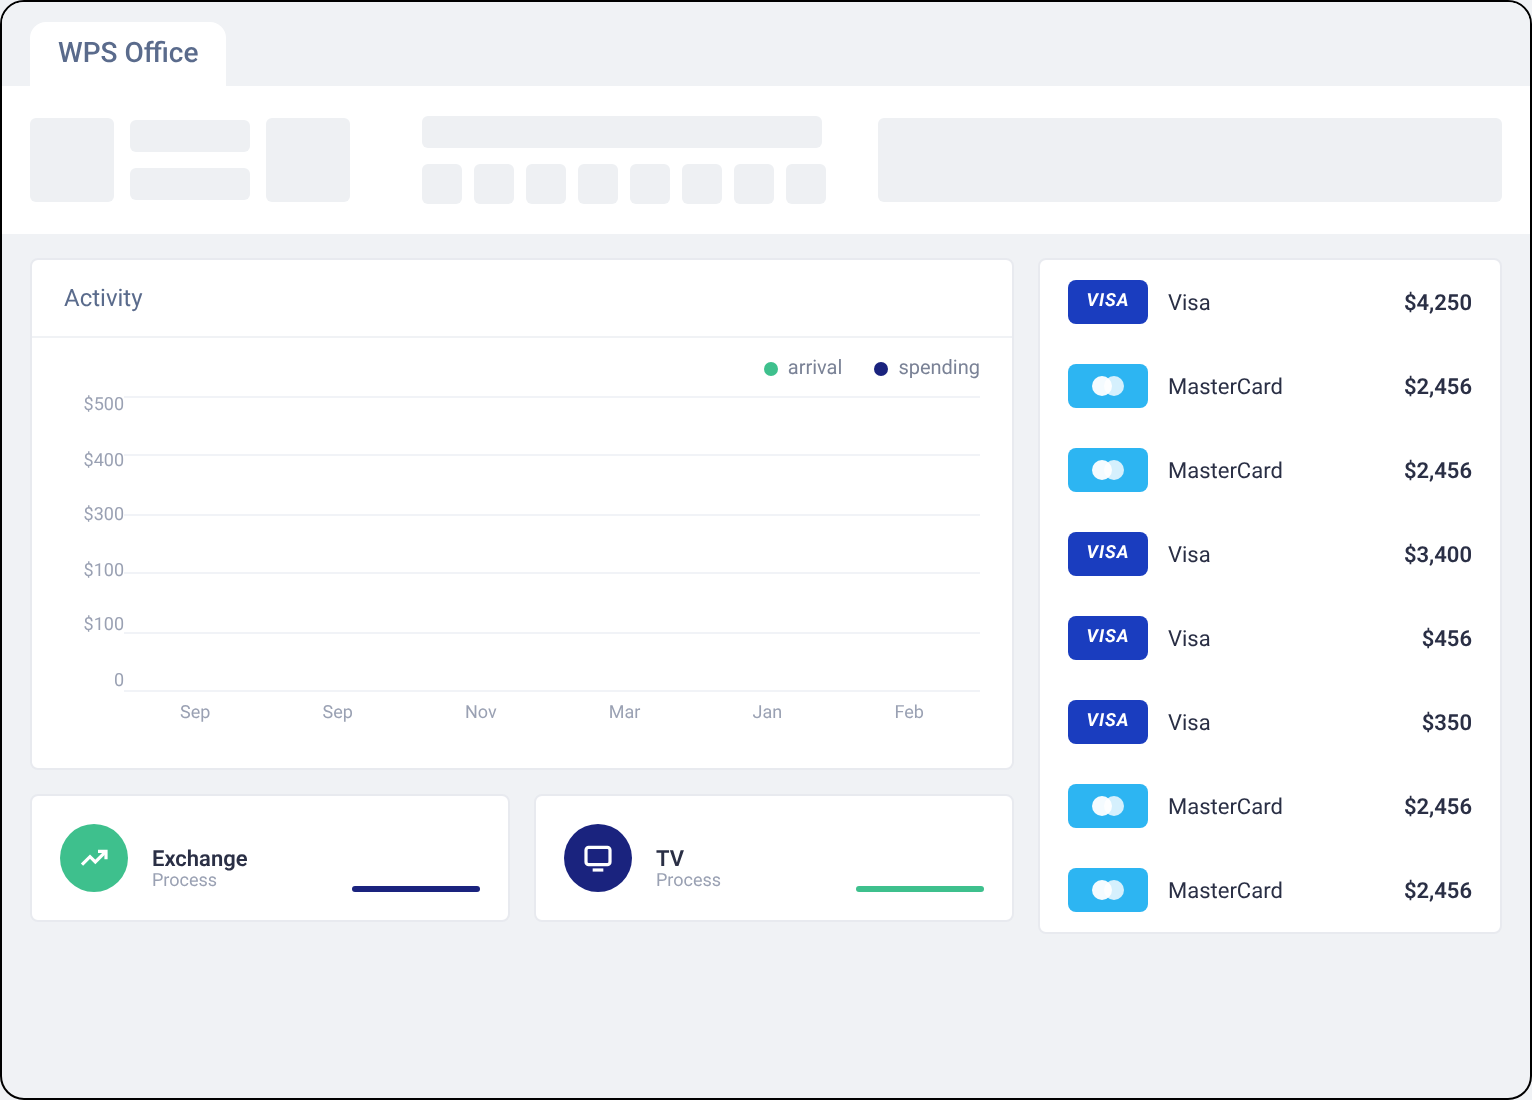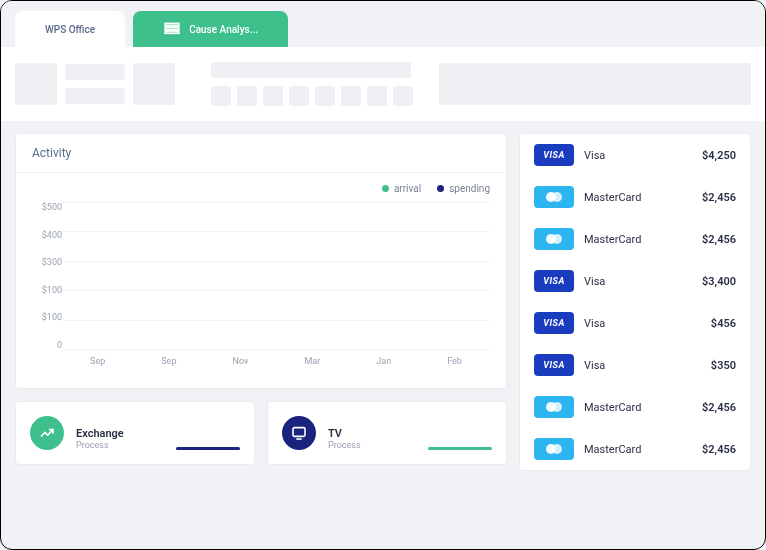--- a/index.html
+++ b/index.html
@@ -1,19 +1,19 @@
 <!DOCTYPE html>
 <html><head>
 <meta charset="utf-8">
 <style>
 * { box-sizing: border-box; margin: 0; padding: 0; }
 body { font-family: -apple-system, BlinkMacSystemFont, "Segoe UI", Roboto, sans-serif; background: #f0f2f5; width: 766px; height: 550px; overflow: hidden; }
 .window { width: 766px; height: 550px; background: #f0f2f5; border: 1px solid #000; border-radius: 12px; overflow: hidden; position: relative; }
 .tabs { display: flex; gap: 8px; padding: 10px 14px 0 14px; background: #f0f2f5; }
-.tab { padding: 8px 30px; border-radius: 8px 8px 0 0; font-size: 10px; display: flex; align-items: center; gap: 8px; cursor: pointer; }
+.tab { padding: 8px 14px; border-radius: 8px 8px 0 0; font-size: 14px; display: flex; align-items: center; gap: 8px; cursor: pointer; }
 .tab-active { background: #fff; color: #5a6b8c; font-weight: 500; }
 .tab-green { background: #3ec08d; color: #fff; font-weight: 500; }
 .tab-green svg { width: 18px; height: 18px; }
 .ribbon { background: #fff; height: 74px; display: flex; align-items: center; padding: 0 14px; gap: 8px; }
 .rib-box { background: #eef0f3; border-radius: 3px; }
 .rb1 { width: 42px; height: 42px; }
 .rb2 { width: 56px; height: 16px; }
 .rb-col { display: flex; flex-direction: column; gap: 8px; }
 .content { display: flex; gap: 12px; padding: 12px 14px; }
 .left { flex: 1; display: flex; flex-direction: column; gap: 12px; }
@@ -64,30 +64,20 @@
 </style>
 </head>
 <body>
 
 <div class="window">
 
   <div class="tabs">
     <div class="tab tab-active">
       <span>WPS Office</span>
     </div>
-    <div class="tab tab-green">
-      <span>
-        <svg viewBox="0 0 24 24" fill="none" stroke="#fff" stroke-width="2.4">
-            <rect x="3" y="6" width="18" height="3"></rect>
-            <rect x="3" y="11" width="18" height="3"></rect>
-            <rect x="3" y="16" width="18" height="3"></rect>
-          </svg>
-      </span>
-      <span>Cause Analys...</span>
-    </div>
   </div>
 
   <div class="ribbon">
     <div class="rib-box rb1"></div>
     <div class="rb-col">
       <div class="rib-box rb2" style="width:60px"></div>
       <div class="rib-box rb2" style="width:60px"></div>
     </div>
     <div class="rib-box rb1"></div>
     <div style="width:20px"></div>

